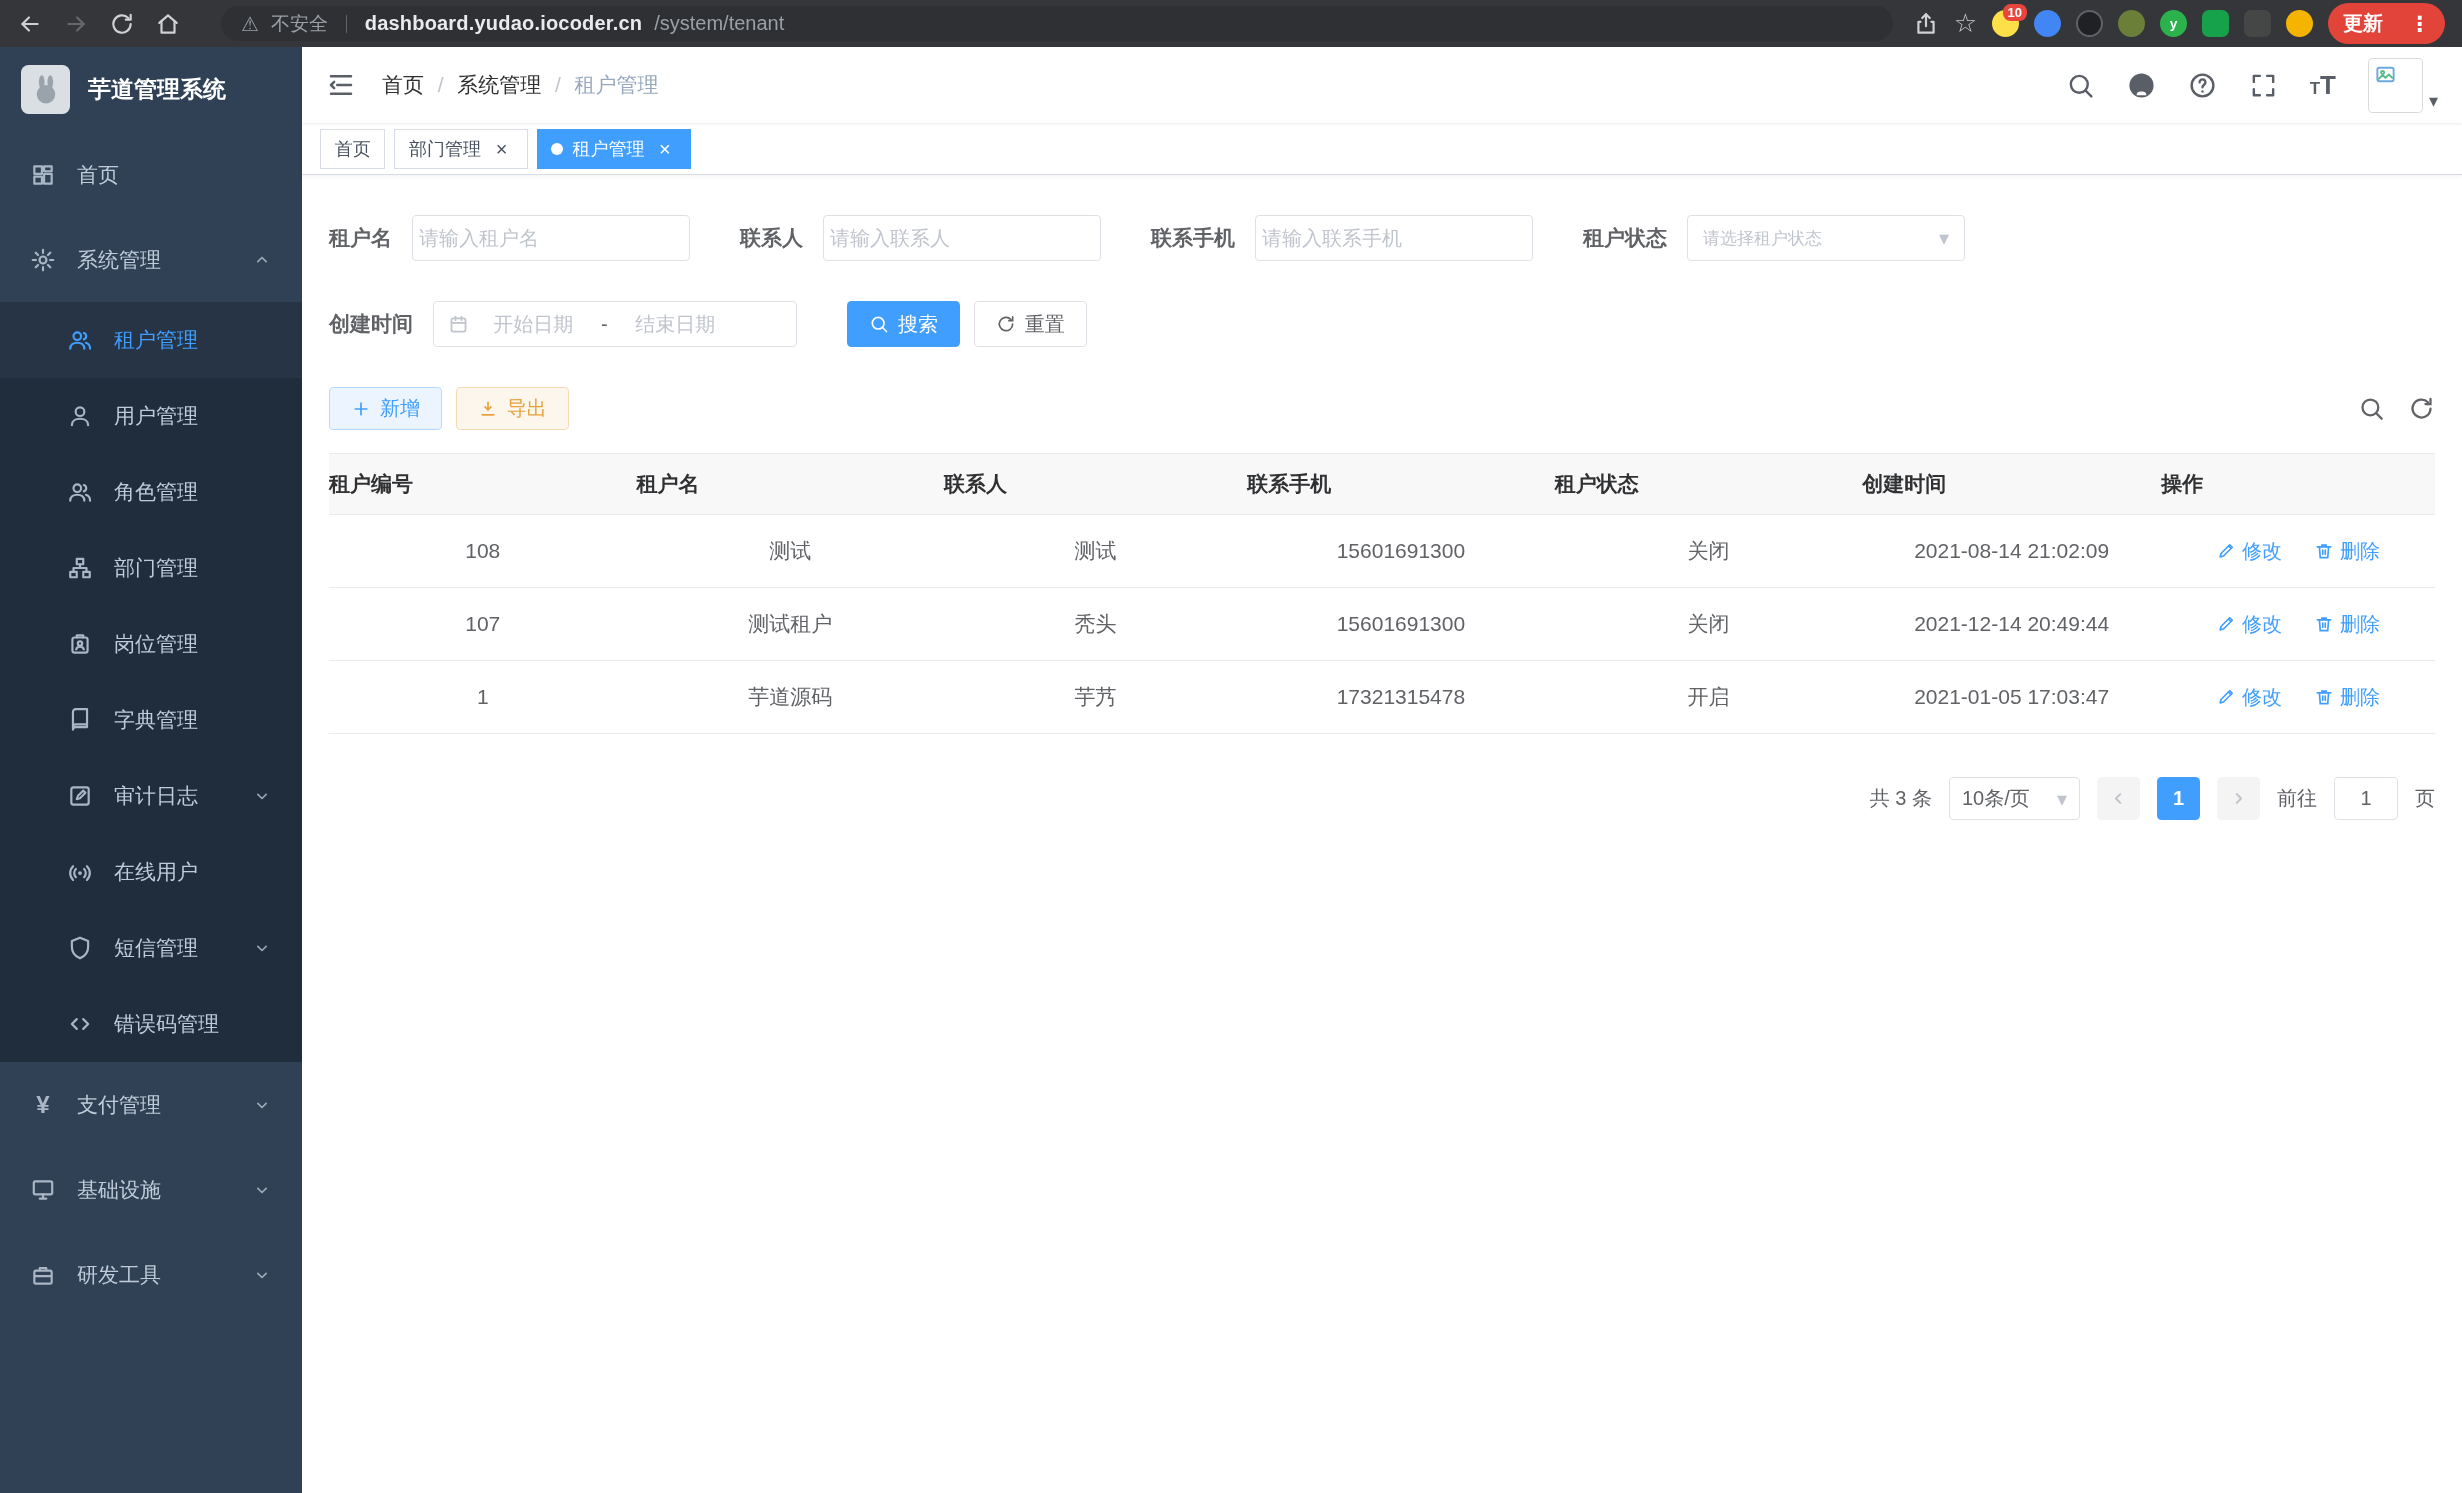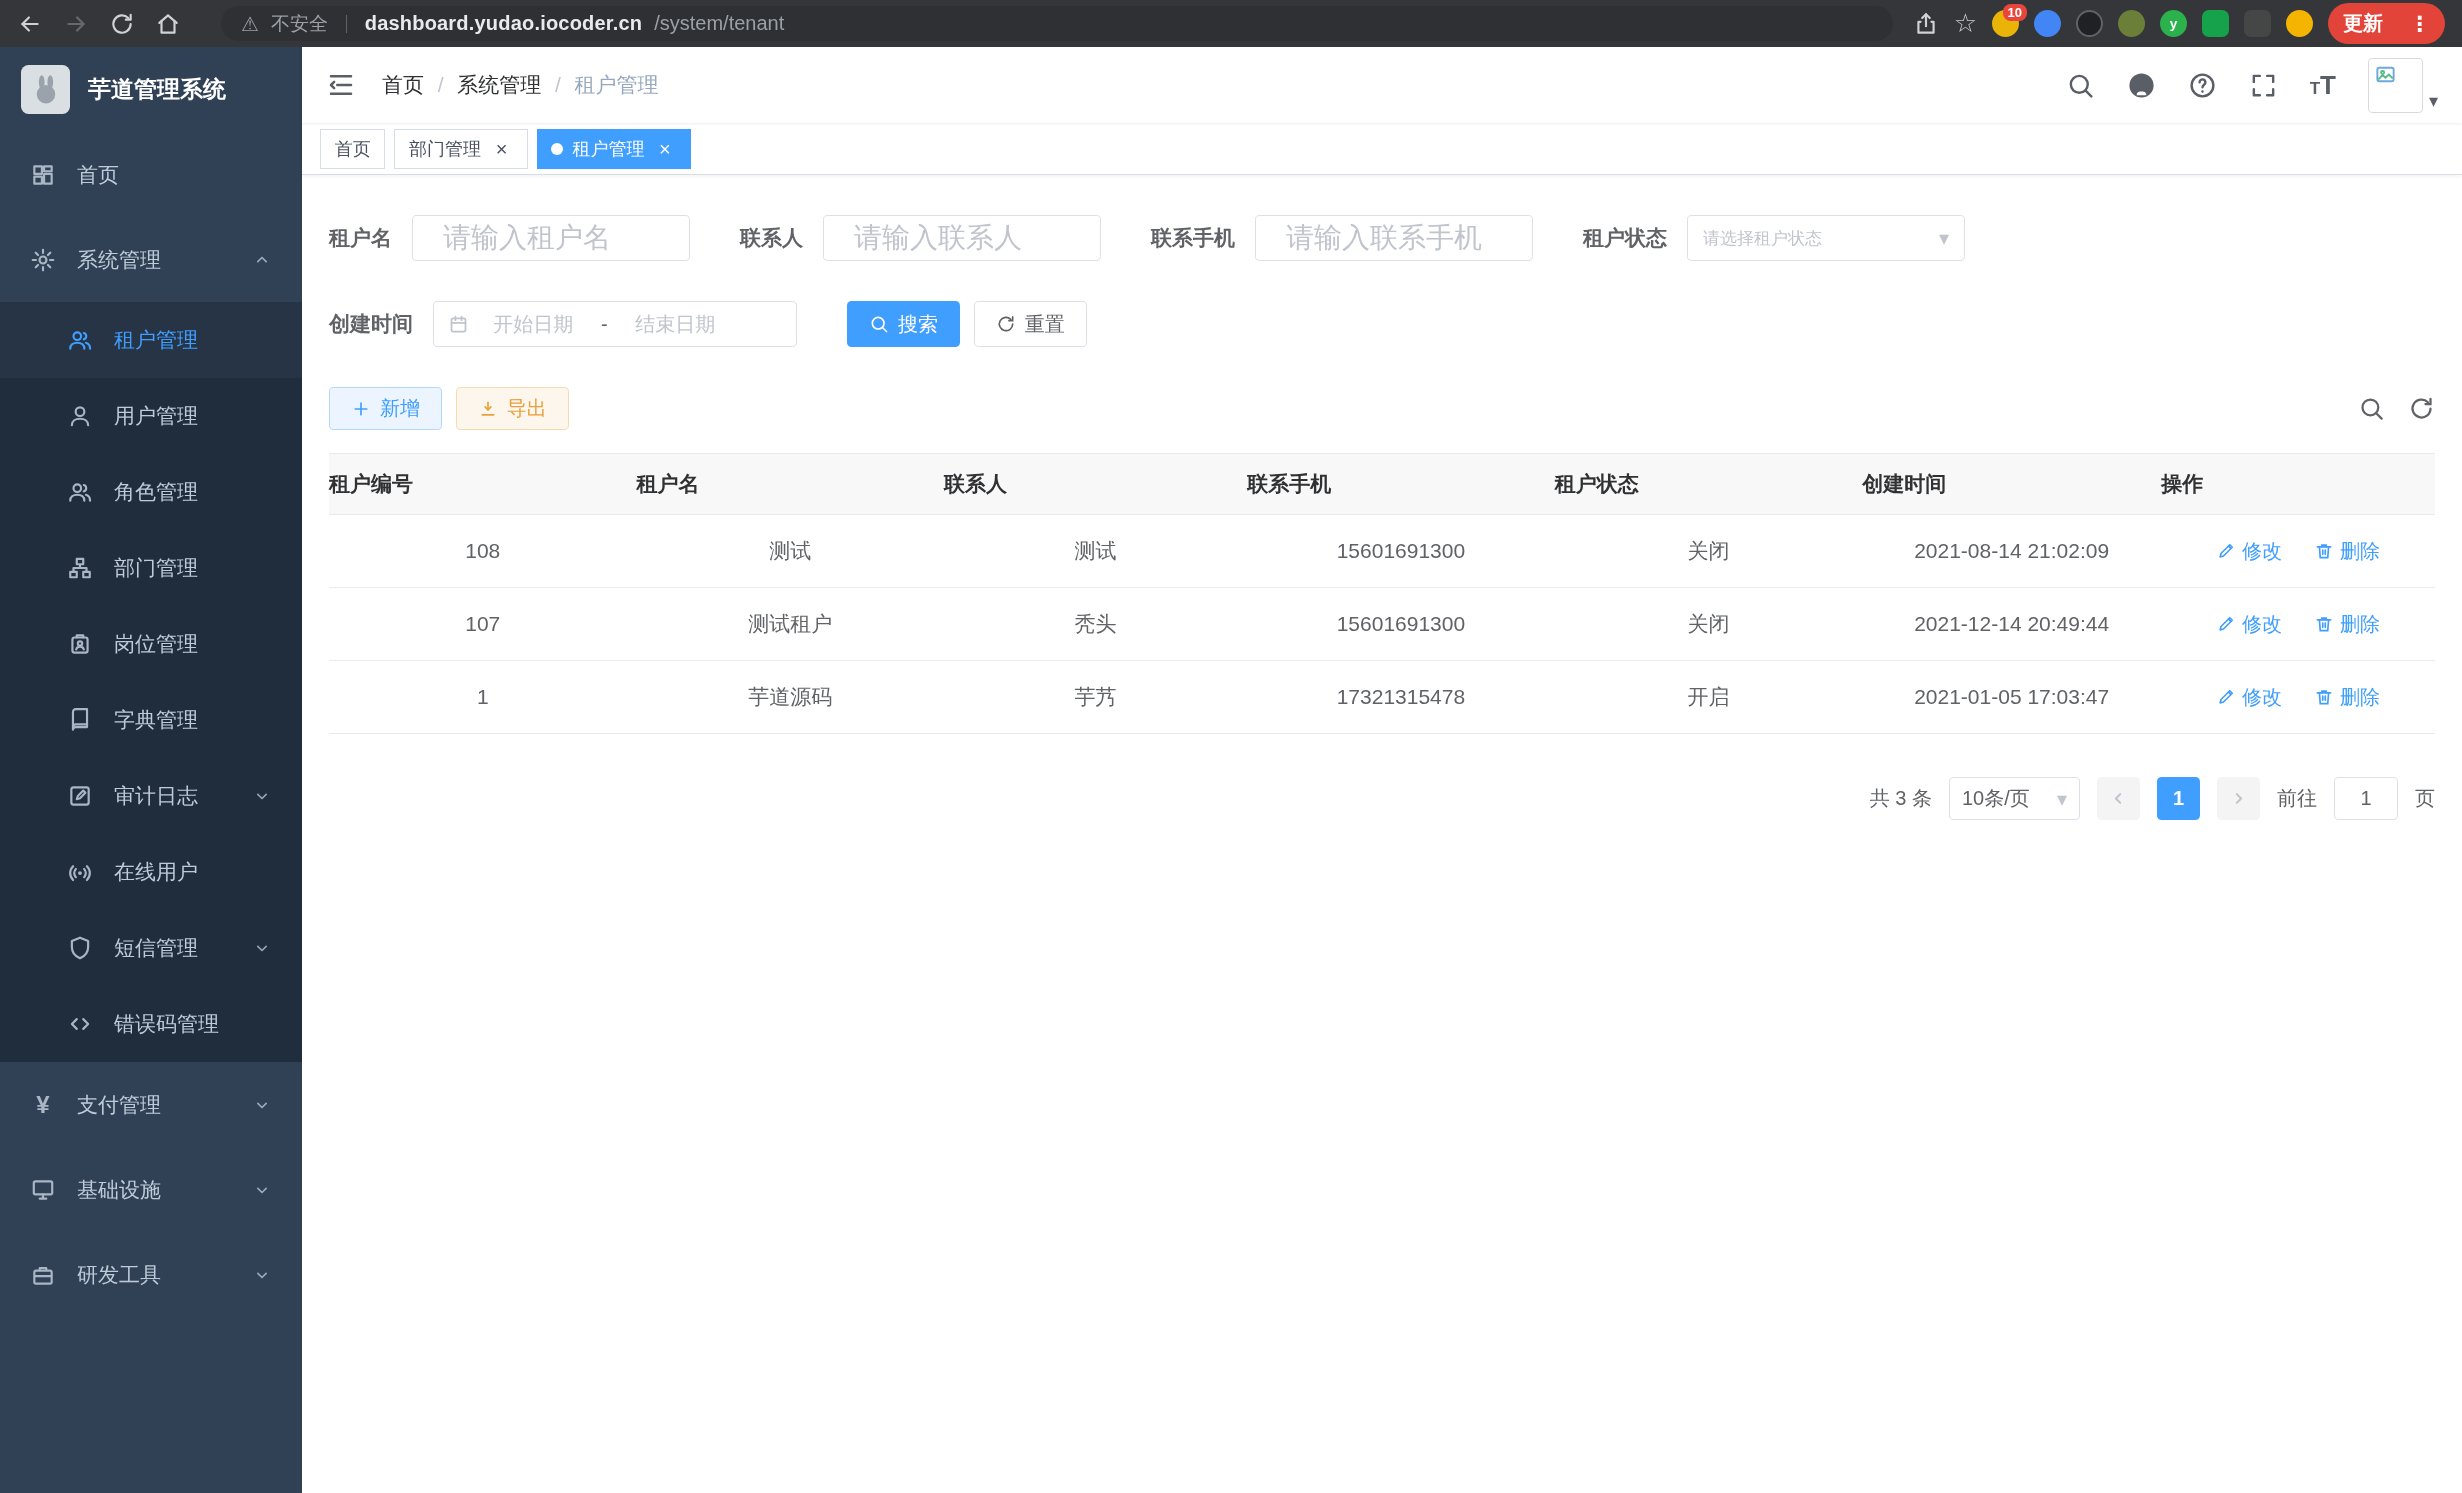--- a/index.html
+++ b/index.html
@@ -74,21 +74,21 @@
   .tag.active .dot{display:inline-block}
   .tag .close{font-size:20px;line-height:1;border-radius:50%;width:23px;height:23px;
     display:grid;place-items:center}
 
   
   .content{flex:1;padding:40px 27px 0;overflow:hidden}
   .filter-row{display:flex;align-items:center;margin-bottom:40px}
   .field{display:flex;align-items:center;margin-right:50px}
   .field > label{font-size:21px;font-weight:700;color:#606266;margin-right:20px;white-space:nowrap}
   .el-input{width:278px;height:46px;border:0.8px solid #dcdfe6;border-radius:4.6px;
-    padding:0 30px;font-size:28px;color:#606266;outline:none;background:#fff}
+    padding:0 6px;font-size:20px;color:#606266;outline:none;background:#fff}
   input::placeholder{color:#c0c4cc}
   .el-select{width:278px;height:46px;border:0.8px solid #dcdfe6;border-radius:4.6px;background:#fff;
     display:flex;align-items:center;justify-content:space-between;padding:0 15px;cursor:pointer}
   .ph{color:#c0c4cc;font-size:17px}
   .caret{color:#c0c4cc;font-size:20px;line-height:1}
   .date-range{width:364px;height:46px;border:0.8px solid #dcdfe6;border-radius:4.6px;background:#fff;
     display:flex;align-items:center;padding:0 13.7px;gap:4.6px}
   .date-range .cal{width:21px;height:21px;color:#c0c4cc}
   .date-range input{border:none;outline:none;background:transparent;width:120px;
     text-align:center;font-size:20px;color:#606266}
@@ -157,21 +157,21 @@
       <span class="path">/system/tenant</span>
   </div>
 
   <div class="chrome-right">
     <svg class="navi" viewBox="0 0 24 24" fill="none" stroke="currentColor" stroke-width="2" stroke-linecap="round" stroke-linejoin="round">
         <path d="M12 14V3"></path>
         <path d="M8.5 6.5L12 3l3.5 3.5"></path>
         <path d="M7 10H5v10h14V10h-2"></path>
       </svg>
     <span class="star-glyph">☆</span>
-    <span class="ext" style="background:#eab308">
+    <span class="ext" style="background:#fde047">
         <span class="badge">10</span>
       </span>
     <span class="ext" style="background:#4285f4"></span>
     <span class="ext" style="background:#202124;border:2.3px solid #5f6368"></span>
     <span class="ext" style="background:#6b7f39"></span>
     <span class="ext" style="background:#2bb24c">y</span>
     <span class="ext sq" style="background:#15a24b"></span>
     <span class="ext sq" style="background:#444746"></span>
     <span class="ext" style="background:#f4b400"></span>
     <span class="update-pill">

